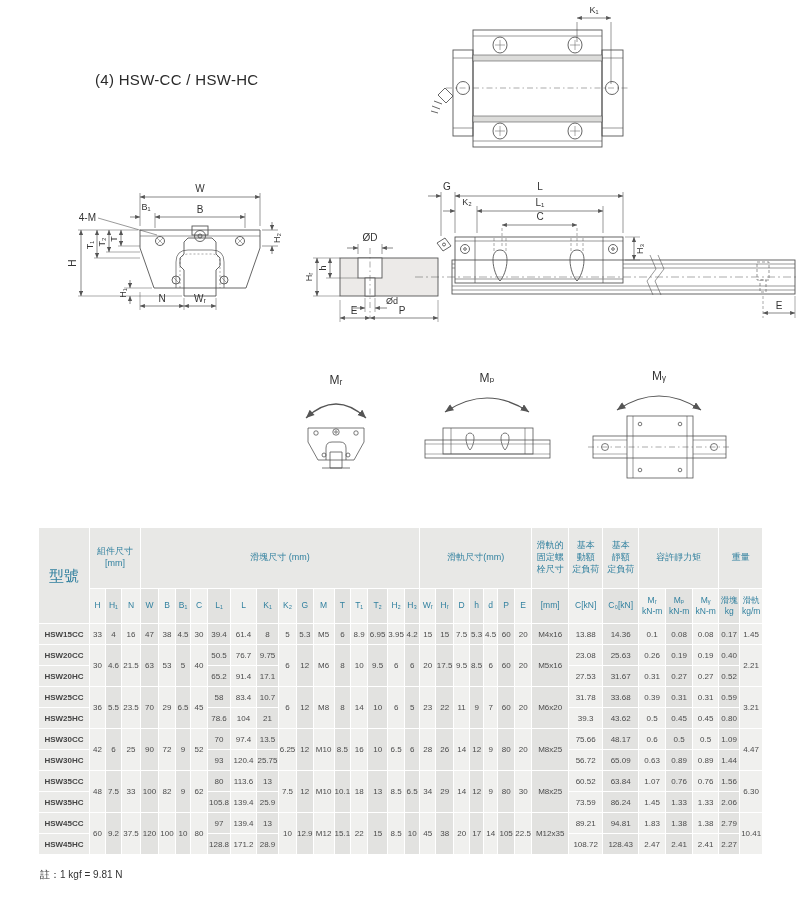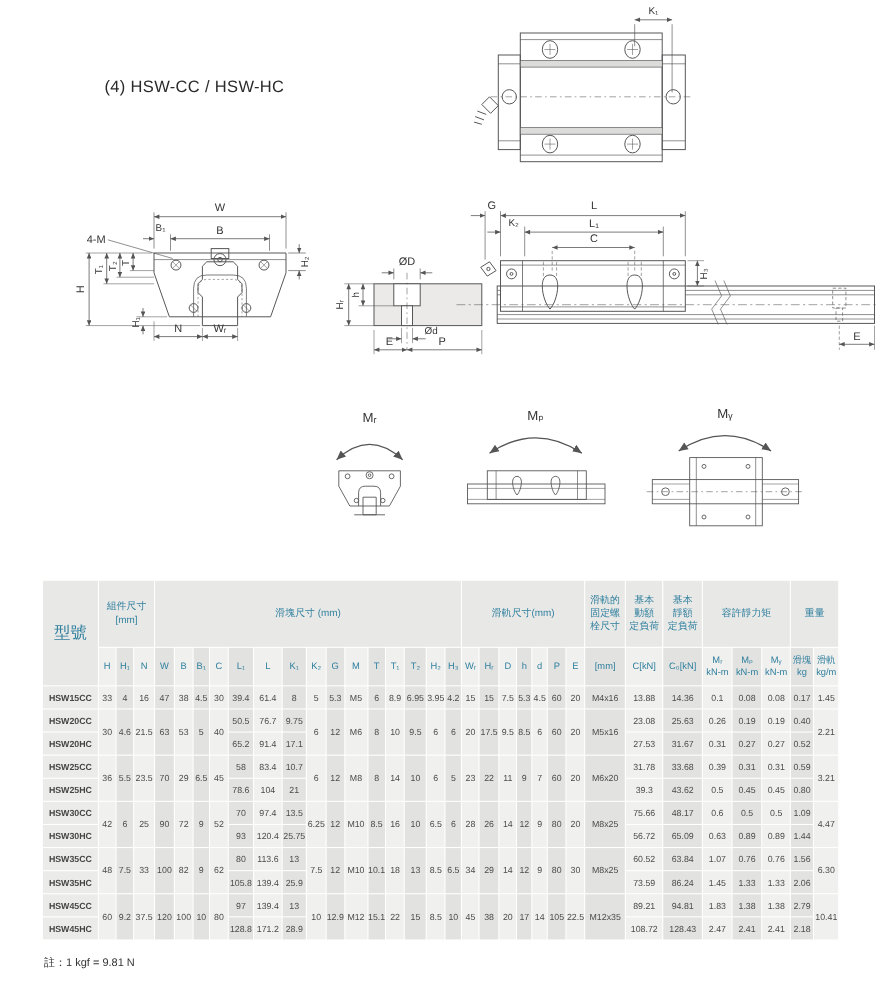--- a/index.html
+++ b/index.html
@@ -772,18 +772,18 @@
       <tr>
         <td class="model-cell">HSW45HC</td>
         <td class="c-d">128.8</td>
         <td class="c-l">171.2</td>
         <td class="c-d">28.9</td>
         <td class="c-l">108.72</td>
         <td class="c-d">128.43</td>
         <td class="c-l">2.47</td>
         <td class="c-d">2.41</td>
         <td class="c-l">2.41</td>
-        <td class="c-d">2.18</td>
+        <td class="c-d">2.27</td>
       </tr>
     </tbody>
 </table>
 
 <div class="footnote">註：1 kgf = 9.81 N</div>
 
 </body></html>

